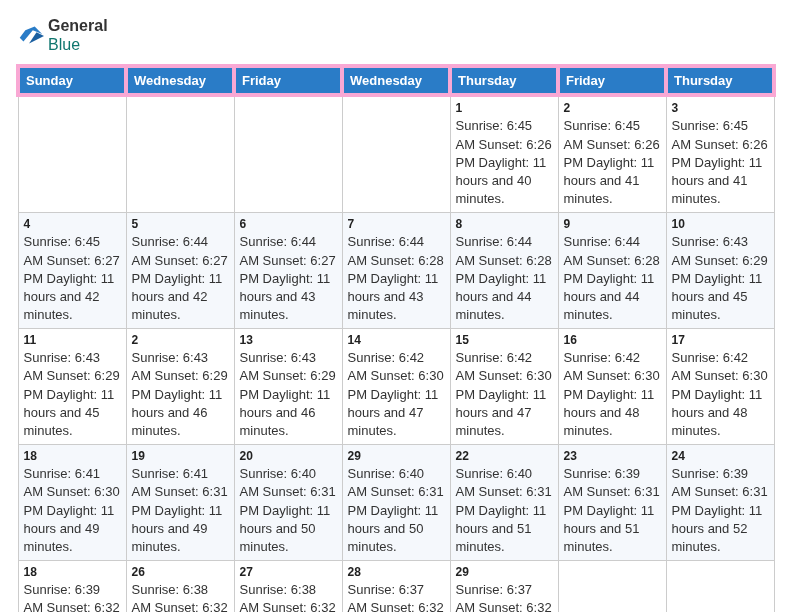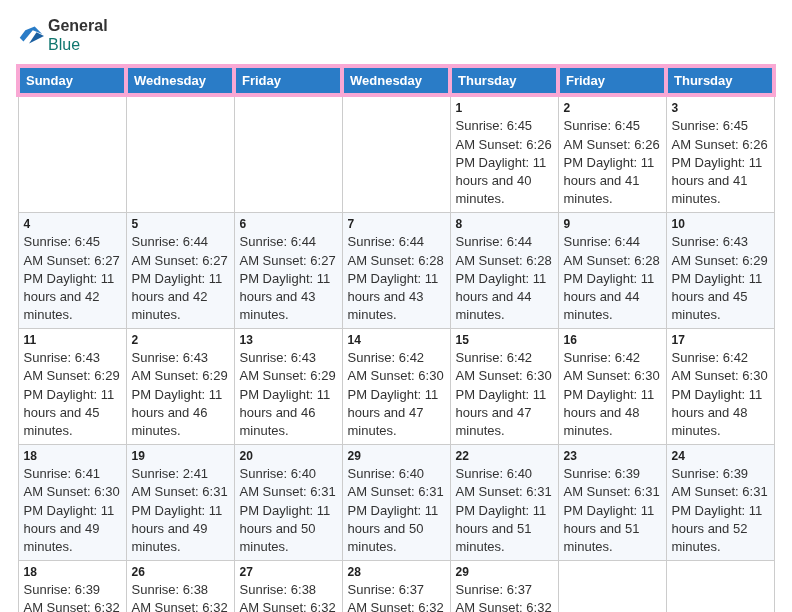--- a/index.html
+++ b/index.html
@@ -240,21 +240,21 @@
         </tr>
         <tr>
           <td>
             <div class="day-number">18</div>
             <div class="day-info">Sunrise: 6:41 AM
 Sunset: 6:30 PM
 Daylight: 11 hours and 49 minutes.</div>
           </td>
           <td>
             <div class="day-number">19</div>
-            <div class="day-info">Sunrise: 2:41 AM
+            <div class="day-info">Sunrise: 6:41 AM
 Sunset: 6:31 PM
 Daylight: 11 hours and 49 minutes.</div>
           </td>
           <td>
             <div class="day-number">20</div>
             <div class="day-info">Sunrise: 6:40 AM
 Sunset: 6:31 PM
 Daylight: 11 hours and 50 minutes.</div>
           </td>
           <td>

